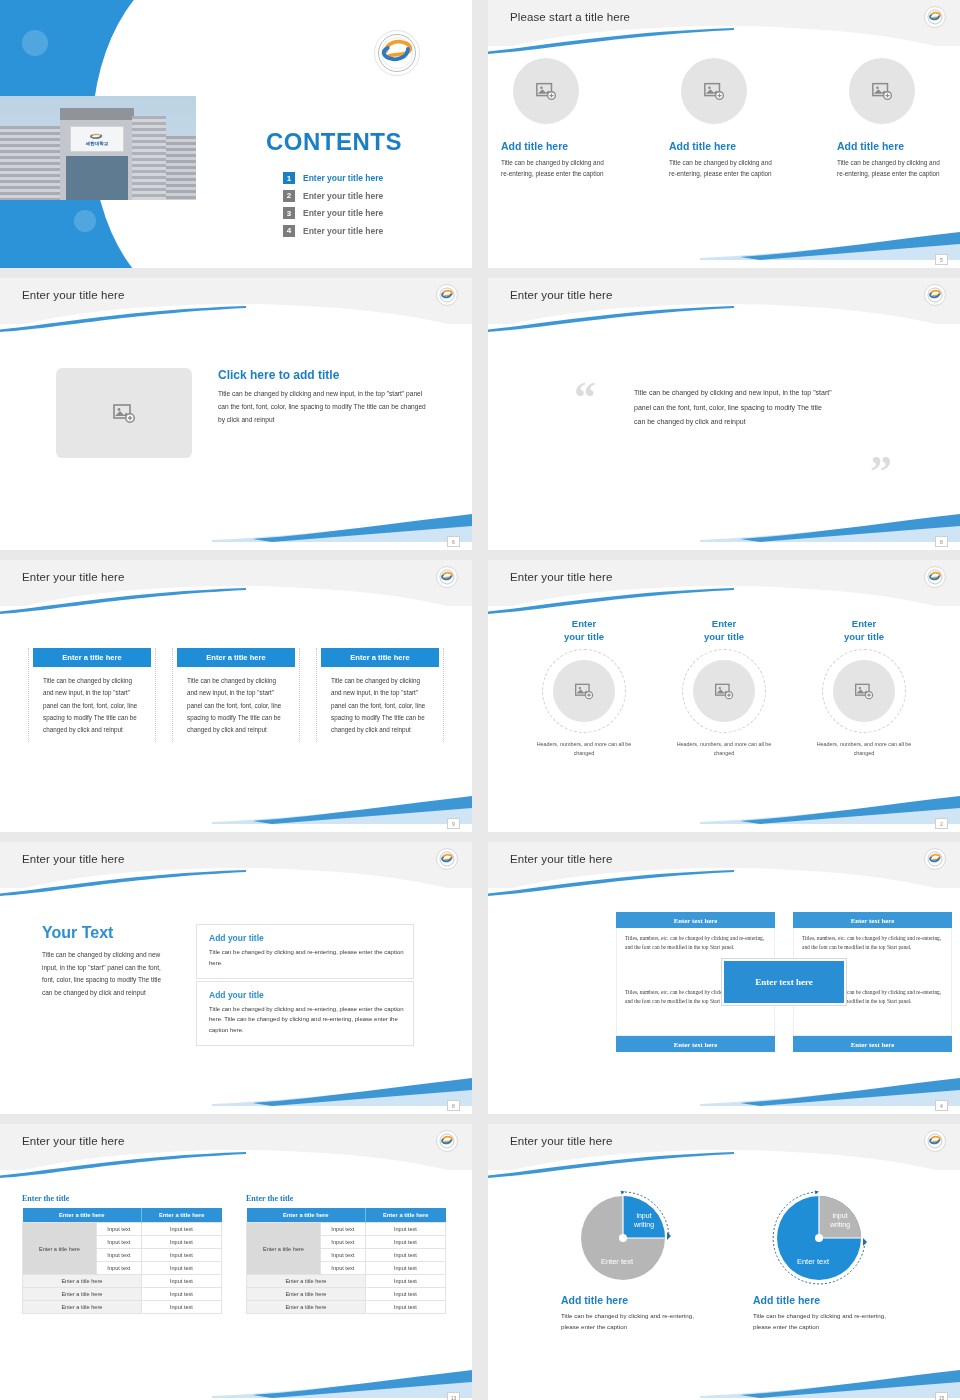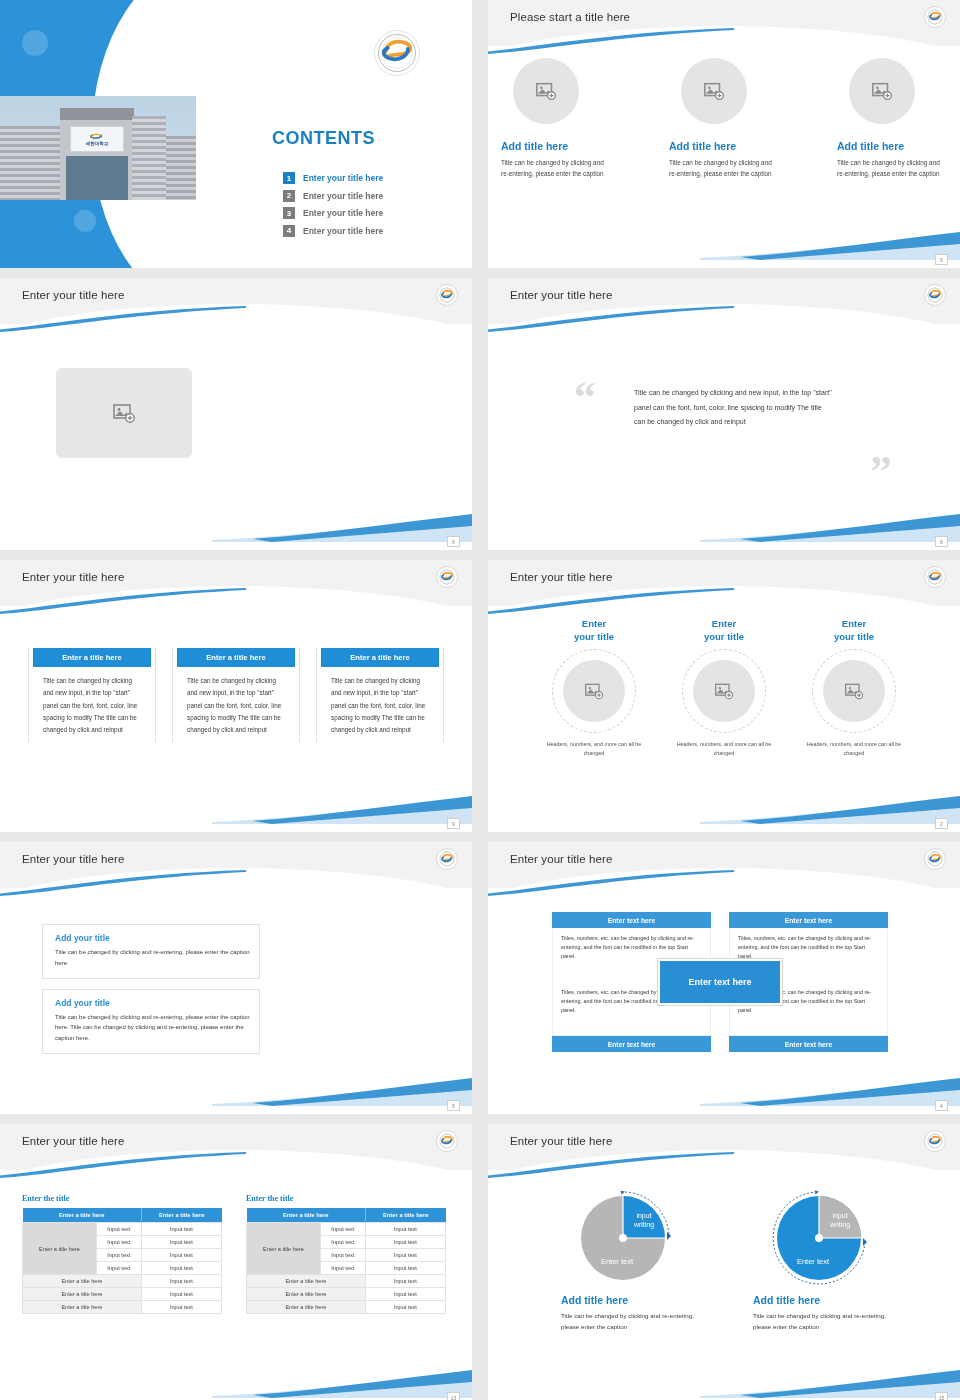--- a/index.html
+++ b/index.html
@@ -90,22 +90,22 @@
   .bldg{
     position:absolute; background:#b9bcc0;
   }
   .sign{
     position:absolute; background:#f3f5f7; border:1px solid #cfd4d8;
     display:flex; flex-direction:column; align-items:center; justify-content:center;
   }
   .sign .s-ko{ font-size:4.5px; color:#1b4f86; font-weight:bold; }
 
   .contents-title{
-    position:absolute; left:272px; top:128px;
-    font-size:18px; font-weight:bold; color:#1b7fc4; letter-spacing:.5px;
+    position:absolute; left:266px; top:128px;
+    font-size:24px; font-weight:bold; color:#1b7fc4; letter-spacing:.5px;
   }
   .toc{ position:absolute; left:283px; top:172px; }
   .toc-row{ display:flex; align-items:center; margin-bottom:5.5px; }
   .toc-num{
     width:12px; height:12px; background:#7c7c7c; color:#fff;
     font-size:8px; font-weight:bold;
     display:flex; align-items:center; justify-content:center; margin-right:8px;
   }
   .toc-row.active .toc-num{ background:#1b7fc4; }
   .toc-label{ font-size:8.5px; font-weight:bold; color:#6e6e6e; }
@@ -145,45 +145,45 @@
   
   .cards{ display:flex; gap:16px; padding:42px 0 0 28px; }
   .card{ width:128px; border-left:1px dotted #c9c9c9; border-right:1px dotted #c9c9c9; padding:0 0 6px 0; }
   .card-head{
     background:#1f8ed6; color:#fff; font-size:7.6px; font-weight:bold;
     text-align:center; padding:5px 0; margin:0 4px;
   }
   .card-body{ font-size:6.3px; color:#3b3b3b; line-height:1.95; padding:8px 12px 0 14px; }
 
   
-  .ring-row{ display:flex; justify-content:center; gap:22px; padding-top:12px; }
+  .ring-row{ display:flex; justify-content:center; gap:32px; padding-top:12px; }
   .ring-col{ width:108px; text-align:center; }
   .ring-title{ font-size:9.5px; font-weight:bold; color:#1b7fc4; line-height:1.35; margin-bottom:5px; }
   .ring{
     width:84px; height:84px; border-radius:50%; border:1px dashed #cccccc;
     margin:0 auto; display:flex; align-items:center; justify-content:center;
   }
   .ring-inner{
     width:62px; height:62px; border-radius:50%; background:#e4e4e4;
     display:flex; align-items:center; justify-content:center;
   }
   .ring-cap{ font-size:5.4px; color:#555; line-height:1.7; margin-top:7px; }
 
   
   .s7{ display:flex; padding:36px 0 0 42px; gap:26px; }
   .s7-left{ width:128px; }
   .s7-h{ font-size:16px; font-weight:bold; color:#2b8fd0; margin-bottom:7px; }
   .s7-p{ font-size:6.5px; color:#3b3b3b; line-height:1.95; }
   .s7-right{ width:218px; }
-  .s7-box{ border:1px solid #e2e2e2; padding:8px 7px 9px 12px; margin-bottom:10px; position:relative; }
+  .s7-box{ border:1px solid #e2e2e2; padding:8px 7px 9px 12px; margin-bottom:2px; position:relative; }
   .s7-box .bt{ font-size:8.5px; font-weight:bold; color:#2b8fd0; margin-bottom:4px; }
   .s7-box .bp{ font-size:6px; color:#3b3b3b; line-height:1.8; }
 
   
-  .matrix{ position:relative; padding:24px 8px 0 0; display:flex; justify-content:center; }
+  .matrix{ position:relative; padding:24px 8px 0 0; display:flex; justify-content:flex-end;font-family:Liberation Serif, serif; }
   .mwrap{ width:336px; position:relative; }
   .mrow{ display:flex; gap:18px; }
   .mcell{ width:159px; }
   .mbar{
     background:#3a97d8; color:#fff; font-size:6.8px; font-weight:bold;
     text-align:center; padding:4.5px 0;
   }
   .mtxt{ font-size:5.4px; color:#3b3b3b; line-height:1.7; padding:6px 8px 0 8px; min-height:54px;
          border-left:1px solid #eee; border-right:1px solid #eee; }
   .mtxt.low{ border-bottom:1px solid #eee; }
@@ -371,20 +371,24 @@
     <div class="body-area">
       <div class="s3-wrap">
         <div class="s3-img">
           <svg class="ph-icon" width="24" height="24" viewBox="0 0 24 24">
             <rect x="2" y="4" width="16" height="13" fill="none" stroke="#8a8a8a" stroke-width="1.6"></rect>
             <circle cx="7" cy="8.5" r="1.4" fill="#8a8a8a"></circle>
             <path d="M3 15 L8 10 L12 14 L14.5 11.5 L17 15 Z" fill="#8a8a8a"></path>
             <circle cx="18" cy="17" r="4.2" fill="#fff" stroke="#8a8a8a" stroke-width="1.5"></circle>
             <path d="M18 14.8 V19.2 M15.8 17 H20.2" stroke="#8a8a8a" stroke-width="1.4"></path>
           </svg>
+        </div>
+        <div>
+          <div class="s3-title">Click here to add title</div>
+          <div class="s3-text">Title can be changed by clicking and new input, in the top "start" panel can the font, font, color, line spacing to modify The title can be changed by click and reinput</div>
         </div>
       </div>
     </div>
     <div class="pagenum">6</div>
   </div>
 
   <div class="slide">
     <div class="hdr"></div>
     <div class="hdr-title">Enter your title here</div>
     <div class="logo-badge">
@@ -549,20 +553,24 @@
     </div>
     <div class="swoosh-br">
       <svg width="260" height="30" viewBox="0 0 260 30">
         <path d="M260 4 C180 12 90 24 0 28 L0 30 L260 30 Z" fill="#cfe5f5"></path>
         <path d="M260 2 C190 10 110 22 40 27 L60 30 L260 14 Z" fill="#3d97d5"></path>
       </svg>
     </div>
 
     <div class="body-area">
       <div class="s7">
+        <div class="s7-left">
+          <div class="s7-h">Your Text</div>
+          <div class="s7-p">Title can be changed by clicking and new input, in the top "start" panel can the font, font, color, line spacing to modify The title can be changed by click and reinput</div>
+        </div>
         <div class="s7-right">
           <div class="s7-box">
             <div class="bt">Add your title</div>
             <div class="bp">Title can be changed by clicking and re-entering, please enter the caption here.</div>
           </div>
           <div class="s7-box">
             <div class="bt">Add your title</div>
             <div class="bp">Title can be changed by clicking and re-entering, please enter the caption here. Title can be changed by clicking and re-entering, please enter the caption here.</div>
           </div>
         </div>

